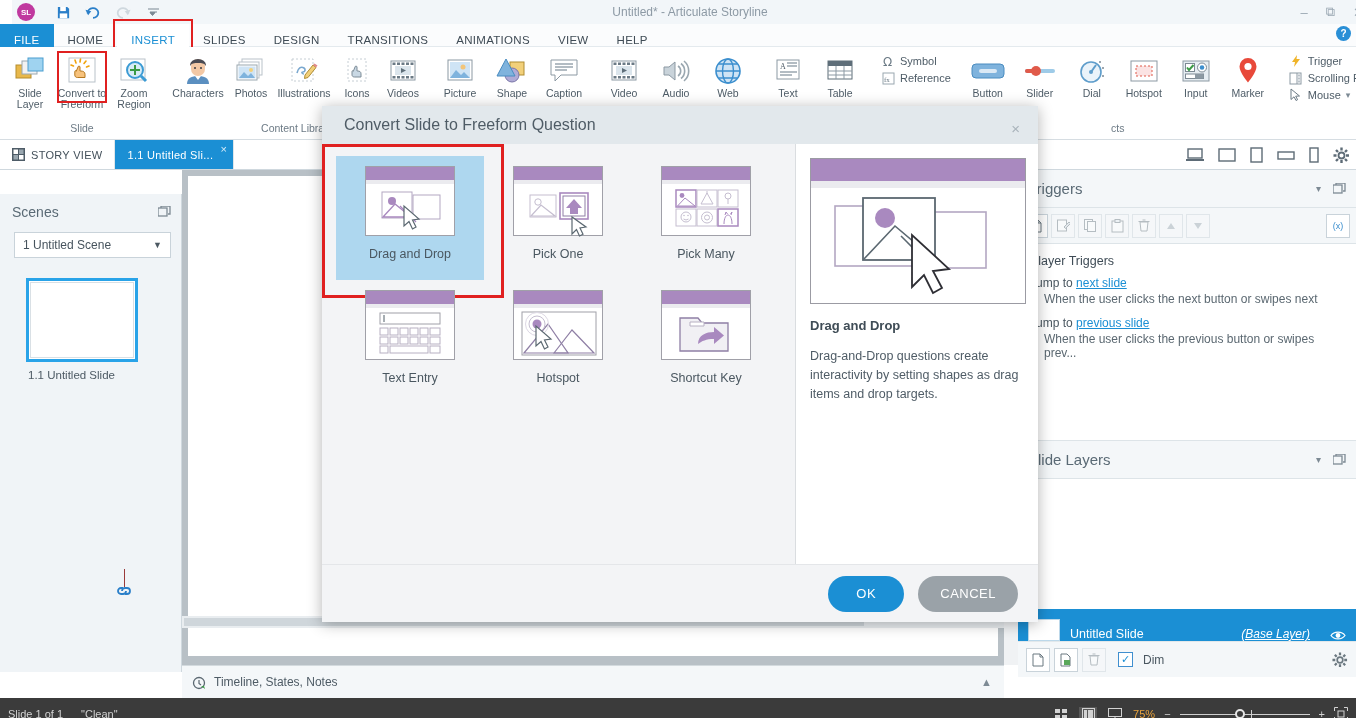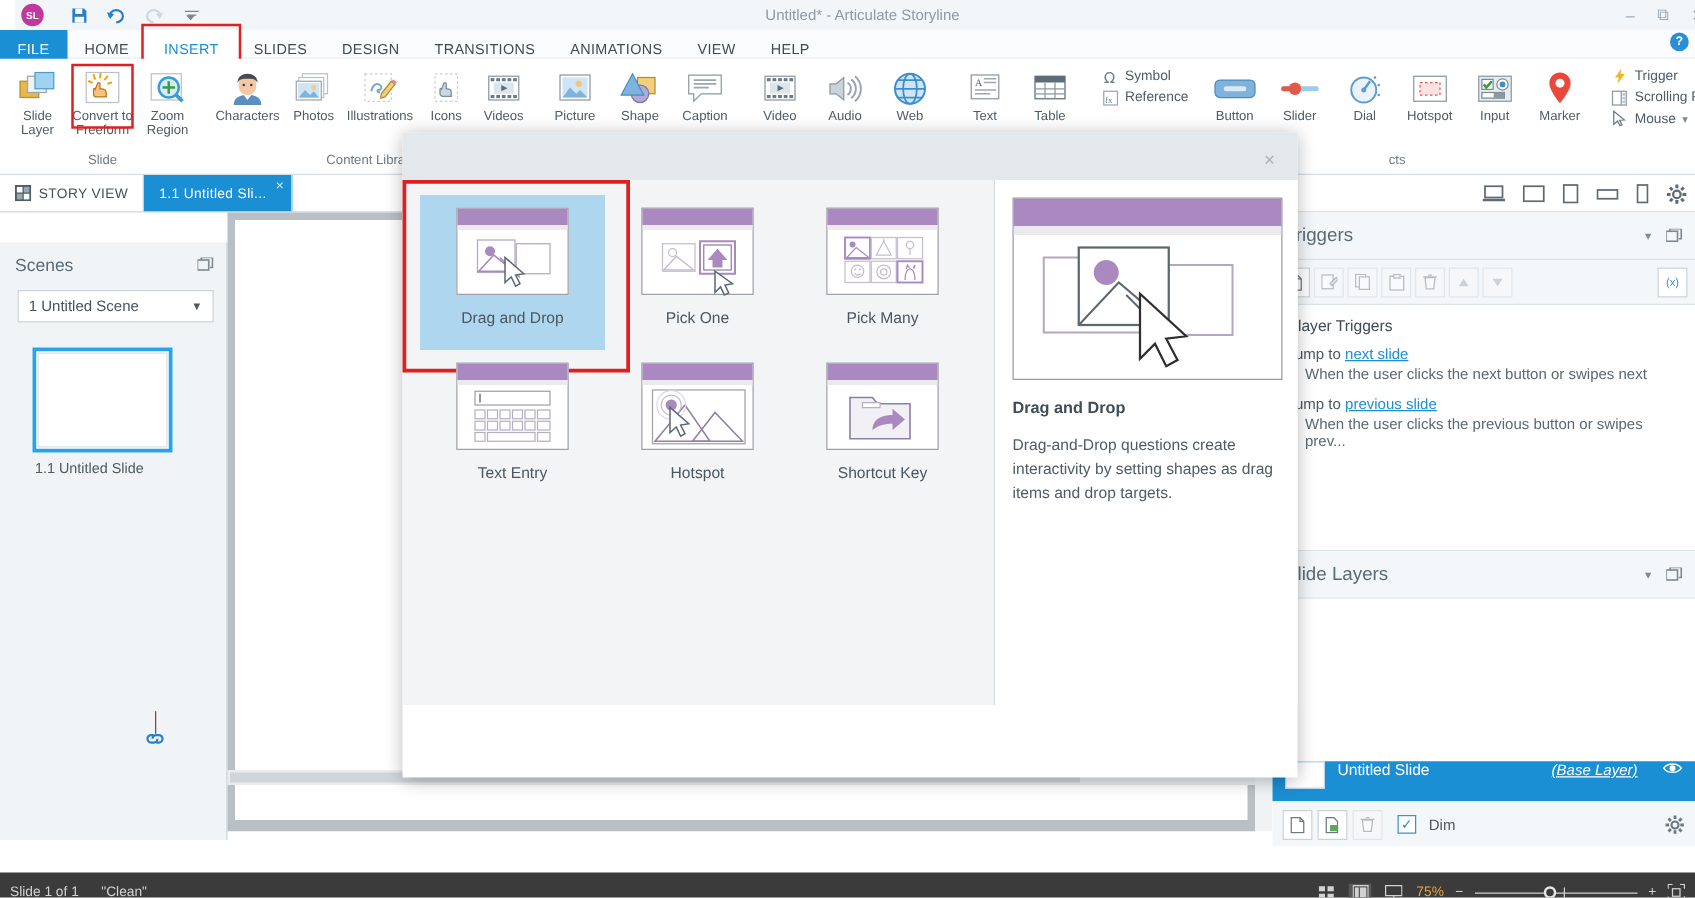--- a/index.html
+++ b/index.html
@@ -197,21 +197,21 @@
   .trig-row a { color: #1b8fd4; text-decoration: underline; }
   .trig-sub { font-size: 12px; color: #5b6871; margin: 0 0 10px 14px; }
 
   .layers-panel {
     position: absolute; left: 1018px; top: 440px; width: 338px; height: 278px;
     background: #fff; border-top: 1px solid #dde4e8;
   }
   .layer-list { height: 130px; background: #fff; }
   .layer-row {
     height: 32px; background: #1b8fd4; color: #fff;
-    display: flex; align-items: flex-start; padding: 0 10px; gap: 10px;
+    display: flex; align-items: flex-end; padding: 0 10px; gap: 10px;
     font-size: 12.5px;
   }
   .layer-thumb { width: 32px; height: 22px; background: #fff; border: 1px solid #bcd8ea; }
   .layer-base { margin-left: auto; font-style: italic; font-size: 12px; text-decoration: underline; }
   .layers-toolbar {
     height: 36px; background: #f4f7f9; border-top: 1px solid #e2e8eb;
     display: flex; align-items: center; padding: 0 8px; gap: 4px;
   }
   .chkbox {
     width: 15px; height: 15px; border: 1px solid #3f8fcf; background: #fff;
@@ -817,20 +817,31 @@
   </div>
 
   <div class="canvas">
     <div class="slide-white"></div>
   </div>
   <div class="scroll-h">
     <div class="scroll-h-thumb"></div>
   </div>
   <div class="rightcol-scroll"></div>
 
+  <div class="timelinebar">
+    <span>
+      <svg width="15" height="15" viewBox="0 0 15 15">
+          <circle cx="7" cy="8" r="5.5" fill="none" stroke="#5b6871" stroke-width="1.3"></circle>
+          <path d="M7 5v3.5l2 1.5" stroke="#5b6871" stroke-width="1.2" fill="none"></path>
+          <path d="M9 11 l4 3 l-1-3 z" fill="#3a9a45"></path>
+        </svg>
+    </span>
+    <span class="tl-text">Timeline, States, Notes</span>
+    <span class="tl-caret">▲</span>
+  </div>
 
   <div class="rightpanel">
     <div class="panel-head">
       <span>Triggers</span>
       <span class="ph-right">
         <span style="font-size:10px;">▾</span>
         <span>
           <svg width="13" height="12" viewBox="0 0 13 12">
               <rect x="0" y="2" width="9" height="8" fill="none" stroke="#7d8a94" stroke-width="1.3"></rect>
               <path d="M3 2 V0 h9 v8 h-2" fill="none" stroke="#7d8a94" stroke-width="1.3"></path>
@@ -946,20 +957,21 @@
             <g stroke="#6b7880" stroke-width="2.4">
               <path d="M8.5 0.5v3M8.5 13v3M0.5 8.5h3M13 8.5h3M3 3l2 2M12 12l2 2M14 3l-2 2M5 12l-2 2"></path>
             </g>
           </svg>
       </span>
     </div>
   </div>
 
   <div class="dialog-shadow">
     <div class="dlg-title">
+      <span>Convert Slide to Freeform Question</span>
       <span class="dlg-close">×</span>
     </div>
 
     <div class="dlg-body">
       <div class="dlg-left">
 
         <div class="qtile selected">
           <div class="mini">
             <div class="bar"></div>
               <div class="bar2"></div>
@@ -1107,20 +1119,24 @@
             <path d="M53 71 L84 38 L123 71" fill="none" stroke="#5b6871" stroke-width="1.6"></path>
             <path d="M90 48 L124 82" stroke="#5b6871" stroke-width="1.6"></path>
             <path d="M101 47 L101 99 L113 87 L122 105 L131 100 L122 83 L138 81 Z" fill="#fff" stroke="#2e2e34" stroke-width="1.8"></path>
           </svg>
         </div>
         <div class="preview-title">Drag and Drop</div>
         <div class="preview-desc">Drag-and-Drop questions create interactivity by setting shapes as drag items and drop targets.</div>
       </div>
     </div>
 
+    <div class="dlg-footer">
+      <div class="btn ok">OK</div>
+      <div class="btn cancel">CANCEL</div>
+    </div>
   </div>
 
   <div class="statusbar">
     <span>Slide 1 of 1</span>
     <span>"Clean"</span>
     <span class="zoomgroup">
       <span class="viewbtn">
         <svg width="13" height="12" viewBox="0 0 13 12">
             <g fill="#d2d2d2">
               <rect x="0" y="1" width="5" height="4"></rect>

